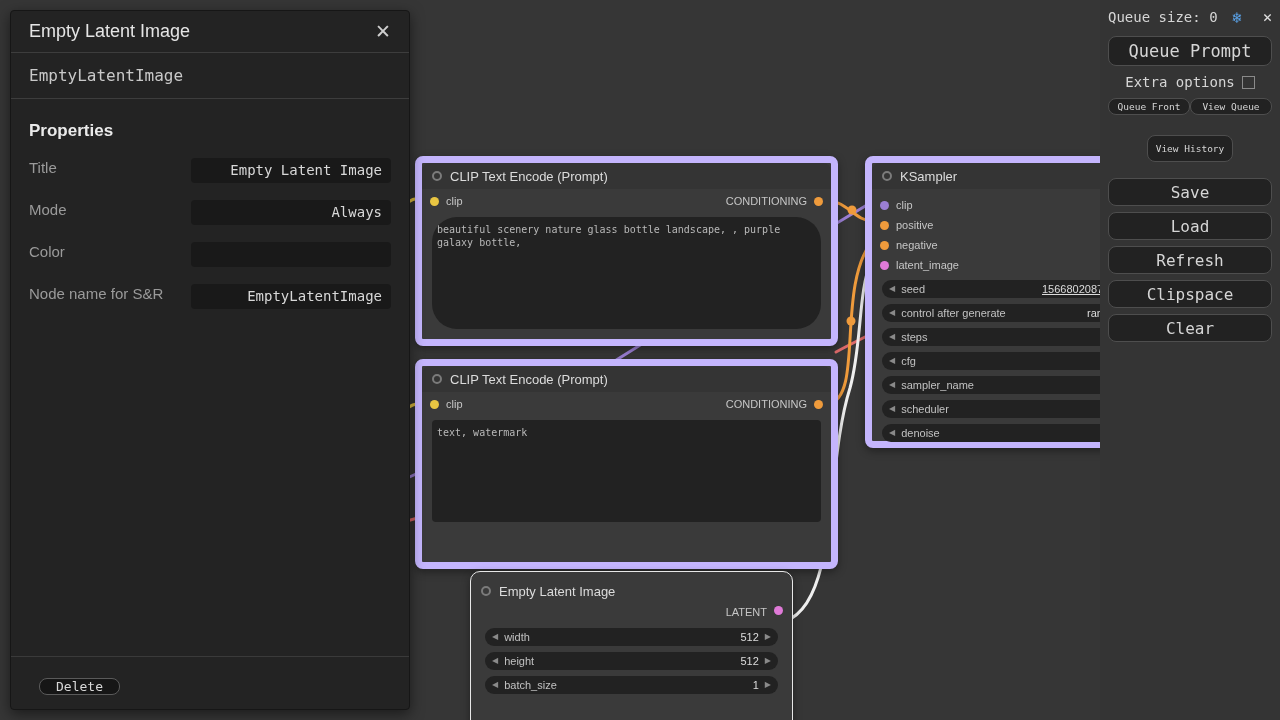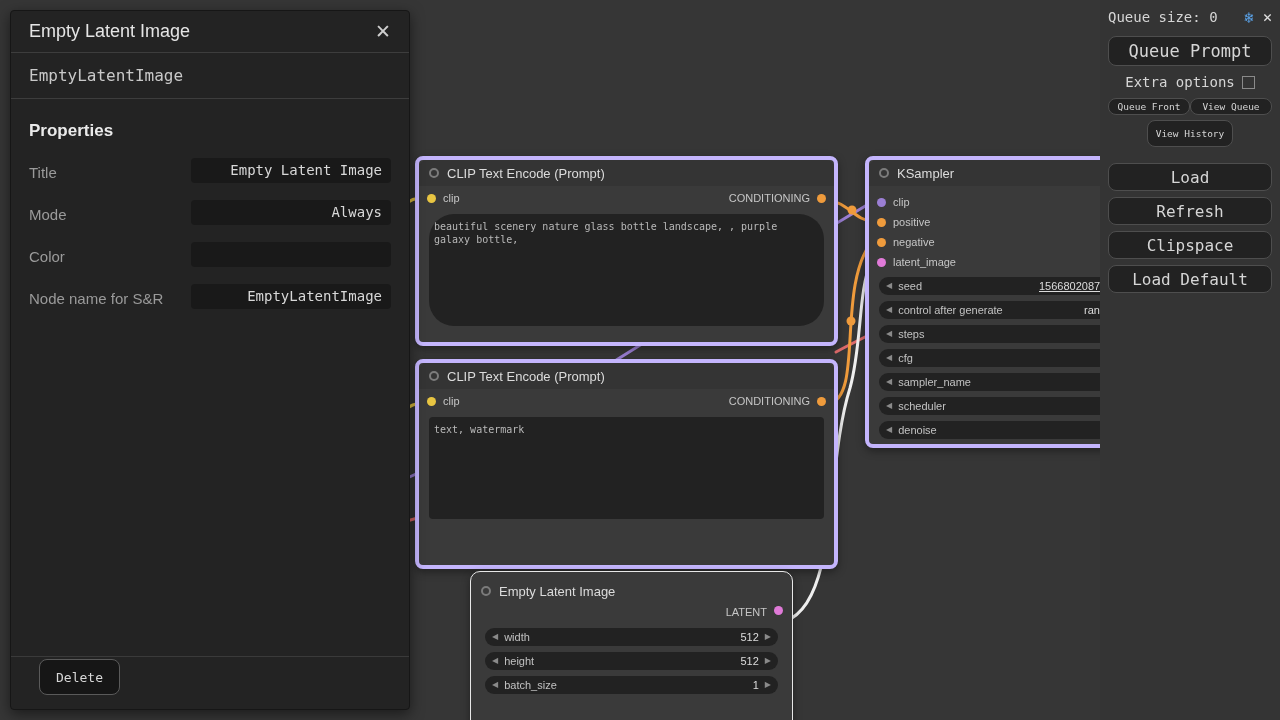--- a/index.html
+++ b/index.html
@@ -8,21 +8,21 @@
     width:1280px; height:720px; overflow:hidden; position:relative;
     background:#363636;
     font-family:"Liberation Sans", sans-serif;
   }
 
   
   .wires { position:absolute; left:0; top:0; width:1280px; height:720px; z-index:1; pointer-events:none; }
 
   
   .node {
-    position:absolute; background:#3a3a3a; border:4px solid #c4b5fd; border-radius:8px;
+    position:absolute; background:#3a3a3a; border:7px solid #c4b5fd; border-radius:8px;
     box-shadow:0 3px 9px rgba(0,0,0,.38); z-index:2;
   }
   .node-header { height:26px; display:flex; align-items:center; gap:8px; padding:0 10px;
     color:#dcdcdc; font-size:13px; background:#343434; border-radius:8px 8px 0 0; }
   .ndot { width:10px; height:10px; border-radius:50%; border:2px solid #7b7b7b; flex:0 0 auto; }
   .io-row { display:flex; justify-content:space-between; align-items:center; height:24px;
     padding:0 8px; font-size:11px; color:#c6c6c6; }
   .port { display:flex; align-items:center; gap:7px; }
   .dot { width:9px; height:9px; border-radius:50%; display:inline-block; flex:0 0 auto; }
   .dot.yellow { background:#e8c542; }
@@ -59,46 +59,46 @@
     box-shadow:0 4px 14px rgba(0,0,0,.5); color:#d8d8d8;
   }
   .dlg-titlebar { height:42px; display:flex; align-items:center; justify-content:space-between;
     padding:0 18px; border-bottom:1px solid #3d3d3d; font-size:18px; color:#e5e5e5; }
   .dlg-close { font-size:19px; color:#cfcfcf; cursor:pointer; }
   .dlg-subtitle { height:46px; display:flex; align-items:center; padding:0 18px;
     border-bottom:1px solid #3d3d3d; font-family:"DejaVu Sans Mono", monospace;
     font-size:16px; color:#c9c9c9; }
   .dlg-body { padding:14px 18px 0 18px; }
   .dlg-section { font-size:17px; font-weight:bold; color:#eaeaea; margin:8px 0 6px; }
-  .field-row { display:flex; align-items:flex-end; margin-top:17px; }
+  .field-row { display:flex; align-items:flex-start; margin-top:17px; }
   .field-label { flex:1; font-size:15px; color:#9a9a9a; padding-right:14px; line-height:20px; }
   .field-input { width:200px; height:25px; background:#191919; border-radius:4px;
     font-family:"DejaVu Sans Mono", monospace; font-size:14px; color:#d8d8d8;
     line-height:25px; text-align:right; padding:0 9px; overflow:hidden; }
   .dlg-divider { position:absolute; left:0; right:0; bottom:52px; height:1px; background:#3a3a3a; }
-  .delete-btn { position:absolute; left:28px; bottom:14px; height:36px; padding:0 16px;
+  .delete-btn { position:absolute; left:28px; bottom:14px; height:17px; padding:0 16px;
     background:#161616; border:1px solid #5a5a5a; border-radius:8px;
     font-family:"DejaVu Sans Mono", monospace; font-size:13px; color:#d8d8d8; cursor:pointer; }
 
   
   .menu { position:absolute; right:0; top:0; width:180px; height:100%; z-index:5;
     background:#343434; padding:4px 8px; color:#d6d6d6;
     font-family:"DejaVu Sans Mono", monospace; }
-  .menu-header { display:flex; align-items:center; height:26px; font-size:14px; }
+  .menu-header { display:flex; align-items:center; height:26px; font-size:14px;gap:12px; }
   .menu-header-title { flex:1; }
   .snow-icon { color:#5aa2e8; font-size:16px; margin-right:9px; cursor:pointer; }
   .menu-close { font-size:15px; color:#e0e0e0; cursor:pointer; }
   .mbtn { display:block; background:#222; border:1px solid #4e4e4e; border-radius:8px;
     color:#d6d6d6; font-family:inherit; cursor:pointer; }
   .queue-btn { width:100%; height:30px; font-size:17px; margin:6px 0 8px; }
   .extra-row { display:flex; justify-content:center; align-items:center; gap:7px;
     font-size:14px; margin-bottom:8px; }
   .checkbox { width:13px; height:13px; border:1px solid #8a8a8a; background:transparent;
     display:inline-block; cursor:pointer; }
-  .small-row { display:flex; margin-bottom:5px; }
+  .small-row { display:flex; margin-bottom:20px; }
   .sbtn { flex:1; height:17px; font-size:9.5px; padding:0; border-radius:8px; }
   .vh-btn { margin:1px auto 16px; width:86px; height:27px; font-size:9.5px; }
   .abtn { width:100%; height:28px; font-size:16px; margin-bottom:6px; }
 </style>
 </head>
 <body>
 
 <svg class="wires" viewBox="0 0 1280 720">
   <path d="M 398,216 C 408,196 418,197 427,201" stroke="#e8c542" stroke-width="3" fill="none" stroke-linecap="round"></path>
   <path d="M 398,420 C 408,402 418,403 426,405" stroke="#e8c542" stroke-width="3" fill="none" stroke-linecap="round"></path>
@@ -278,17 +278,18 @@
     <span class="checkbox"></span>
   </div>
 
   <div class="small-row">
     <button class="mbtn sbtn">Queue Front</button>
     <button class="mbtn sbtn">View Queue</button>
   </div>
 
   <button class="mbtn vh-btn">View History</button>
 
+  <button class="mbtn abtn">Save</button>
   <button class="mbtn abtn">Load</button>
   <button class="mbtn abtn">Refresh</button>
   <button class="mbtn abtn">Clipspace</button>
-  <button class="mbtn abtn">Load Default</button>
+  <button class="mbtn abtn">Clear</button>
 </div>
 
 </body></html>

